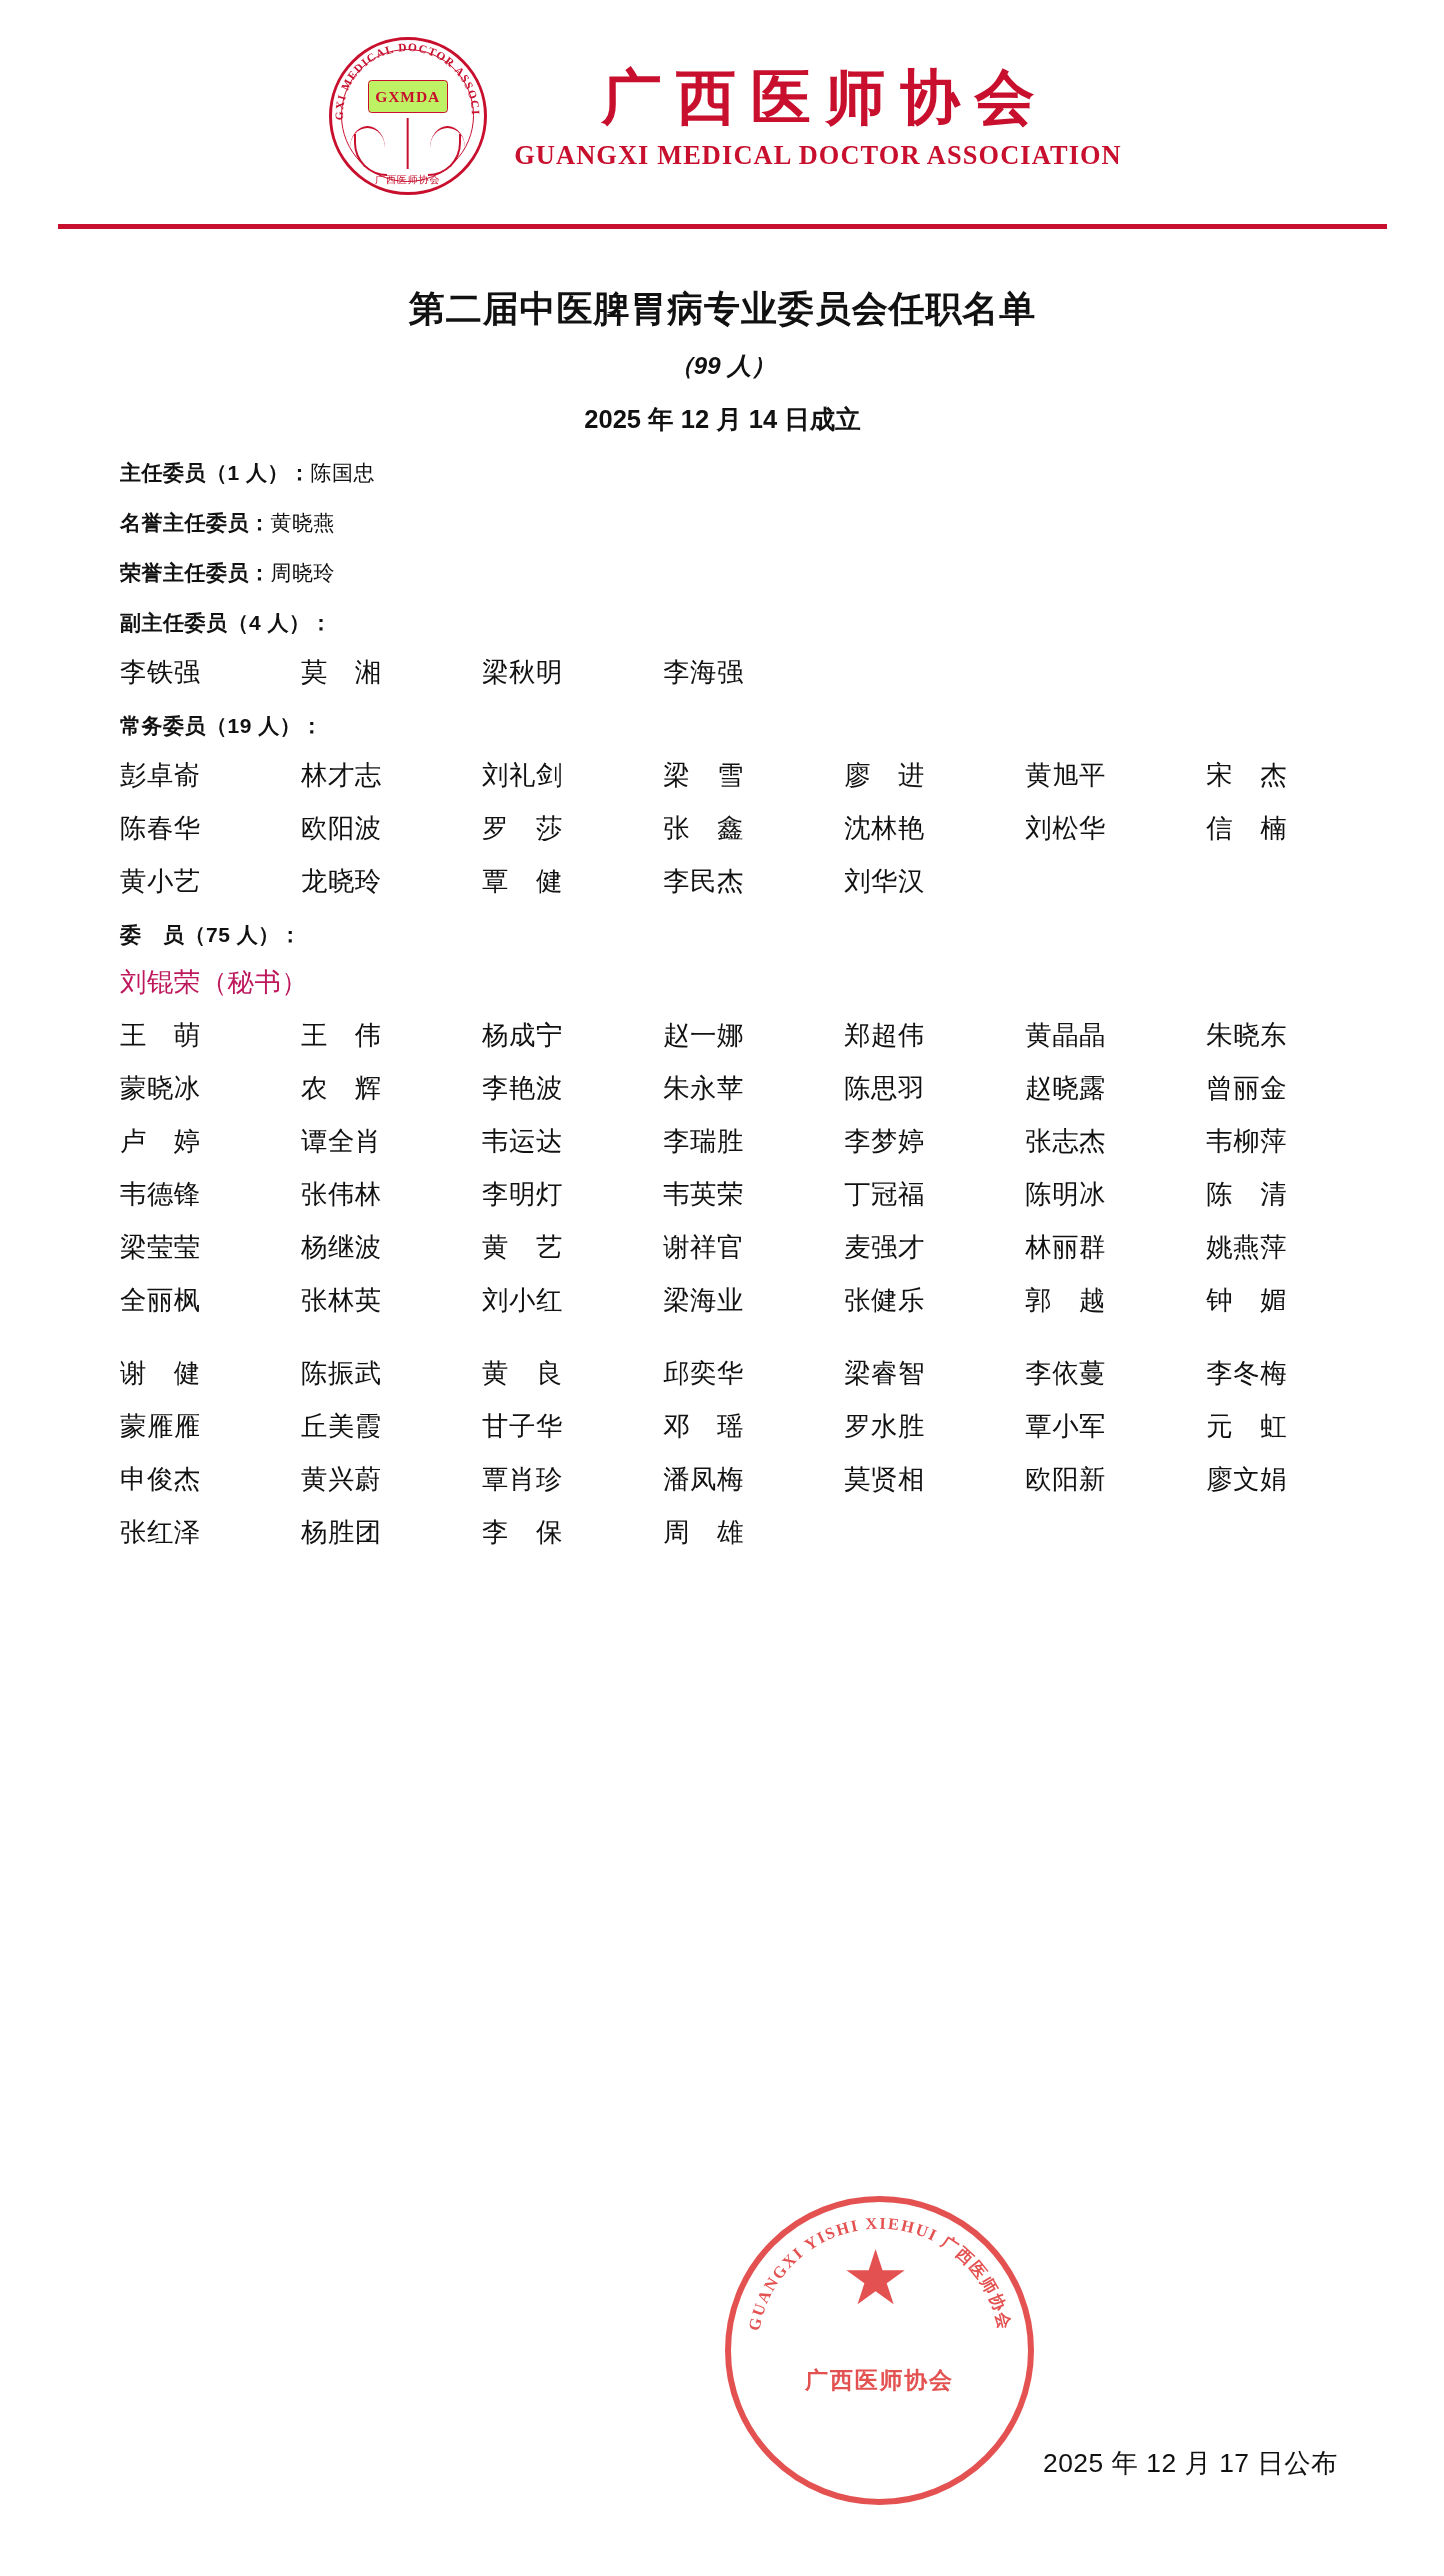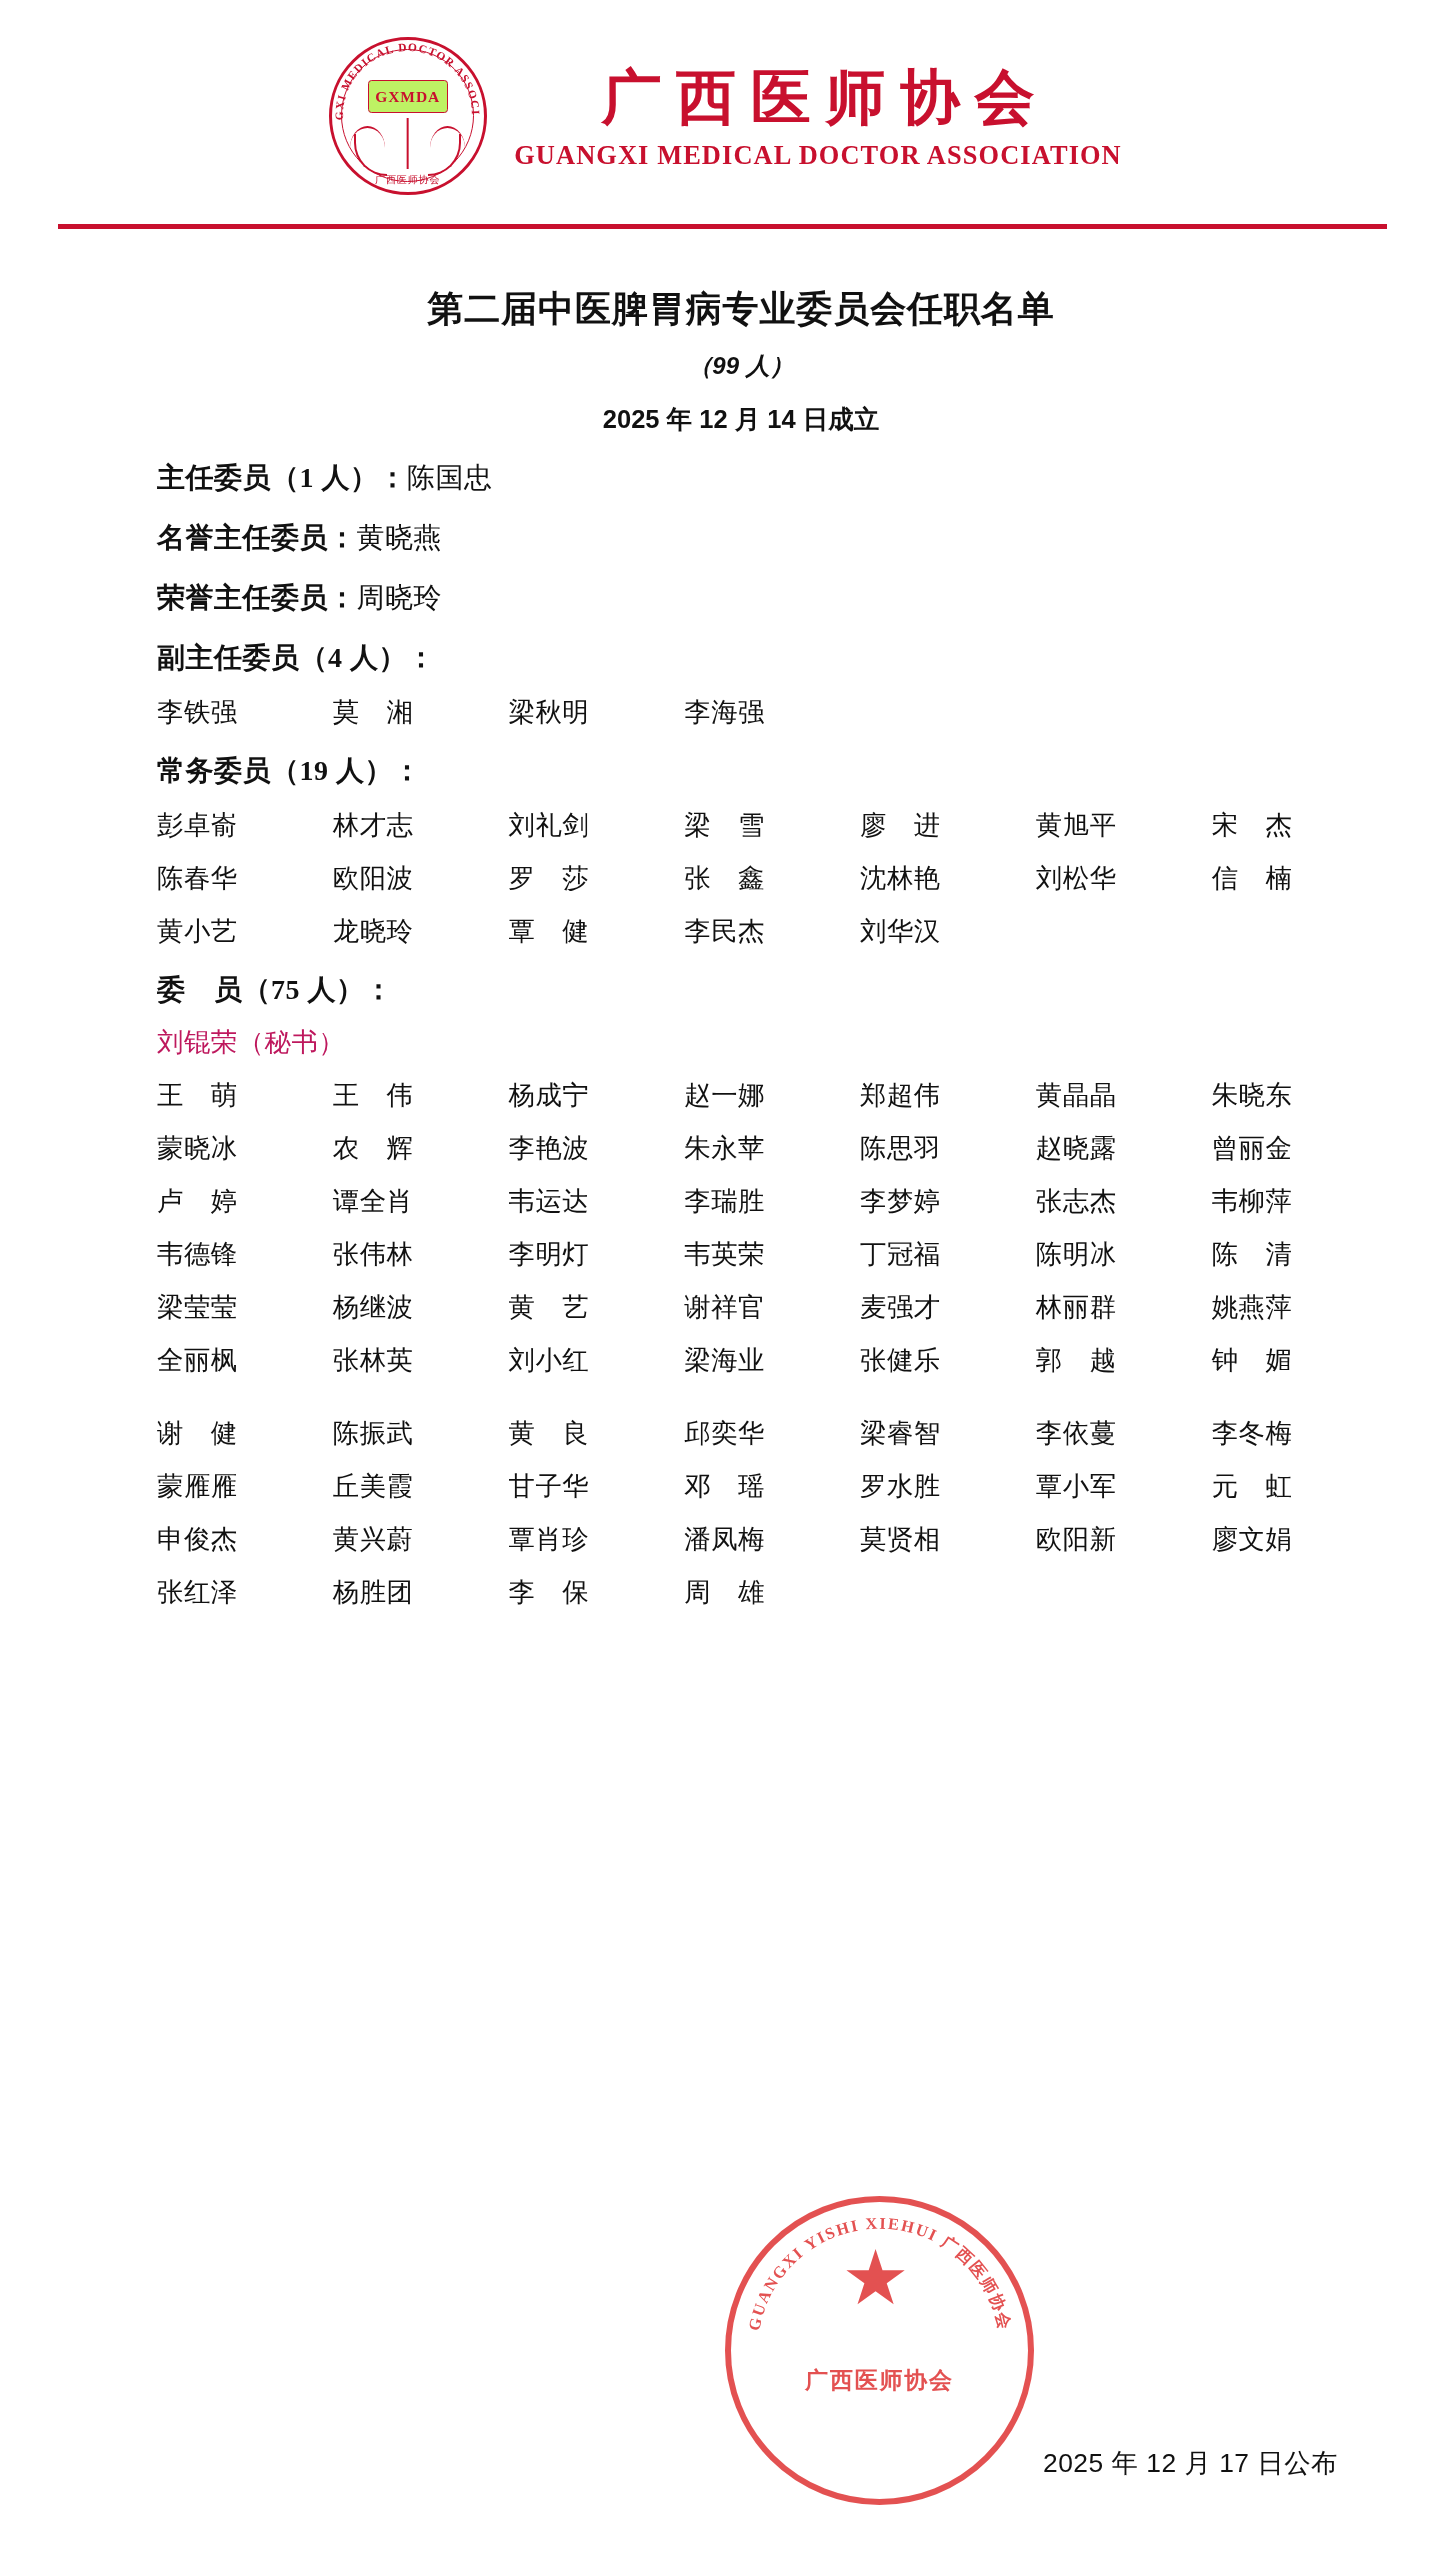--- a/index.html
+++ b/index.html
@@ -150,21 +150,20 @@
   .header-rule {
     margin: 24px 58px 0 58px;
     height: 4.6px;
     background: #c8102e;
   }
 
   
   .doc {
     padding: 0 98px;
     box-sizing: border-box;
-    margin-left: 37px;
   }
 
   .doc-title {
     text-align: center;
     font-family: "Liberation Sans", sans-serif;
     font-weight: bold;
     font-size: 36px;
     letter-spacing: 0.9px;
     margin-top: 56px;
     color: #111;
@@ -185,25 +184,24 @@
     font-size: 25.5px;
     margin-top: 20px;
     color: #111;
   }
 
   .section {
     margin-top: 22px;
   }
   .section-heading {
     font-weight: bold;
-    font-size: 28px;
+    font-size: 21px;
     color: #111;
     padding-left: 22px;
     letter-spacing: 0.5px;
-    font-family: Liberation Serif, serif;
   }
   .section-line {
     font-size: 26.4px;
     color: #be185d;
     padding-left: 22px;
     margin-top: 16.4px;
     letter-spacing: 0.5px;
   }
   .heading-inline-value {
     font-weight: normal;

